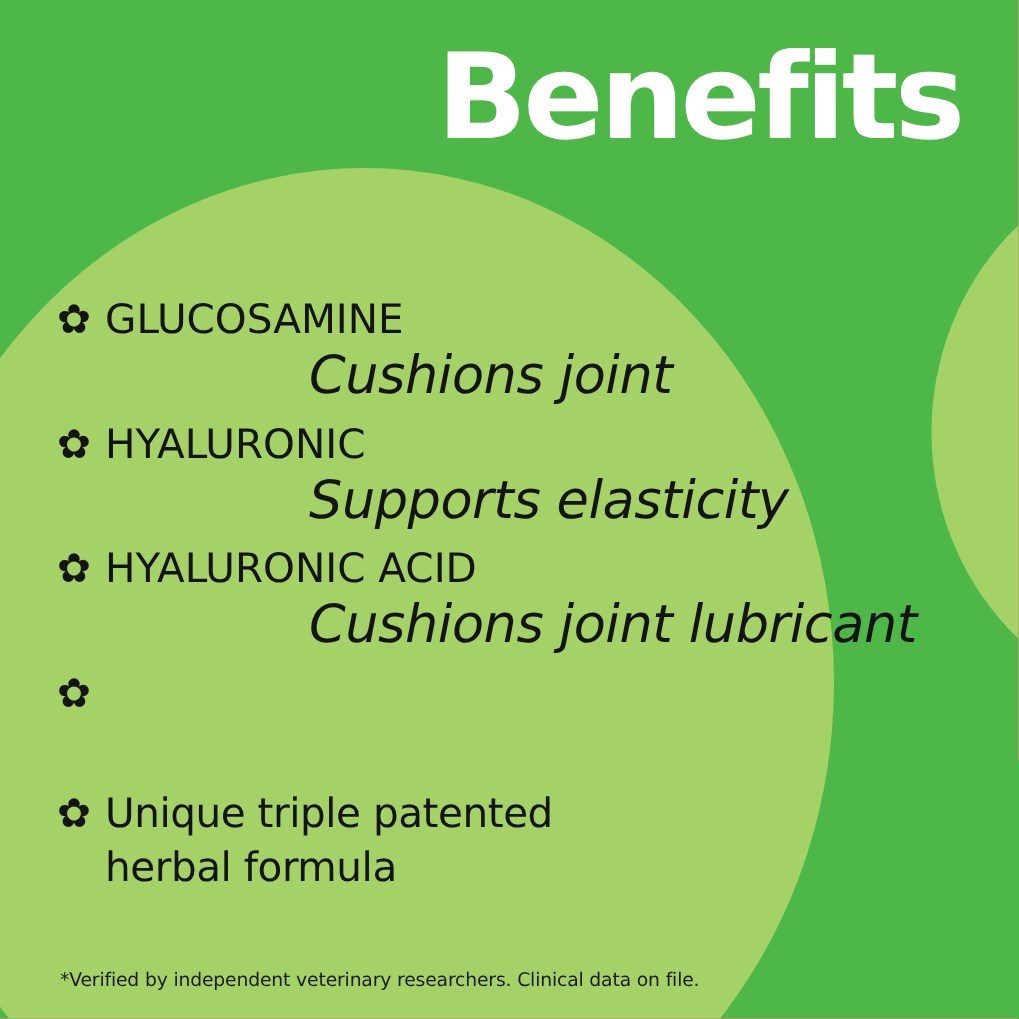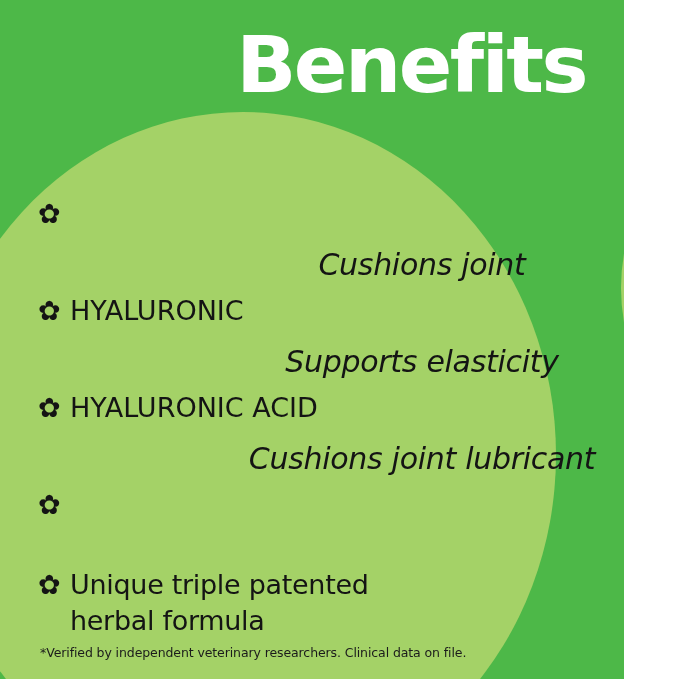--- a/index.html
+++ b/index.html
@@ -2,21 +2,21 @@
 <html><head>
 <meta charset="utf-8">
 <style>
   * { margin:0; padding:0; box-sizing:border-box; }
   html, body {
     width:679px; height:679px;
     font-family:"DejaVu Sans", sans-serif;
   }
   #poster {
     position:relative;
-    width:624px; height:679px;
+    width:679px; height:679px;
     overflow:hidden;
     background:#ef4444;
   }
   
   .bg-svg {
     position:absolute;
     inset:0;
     width:679px; height:679px;
     display:block;
   }
@@ -62,28 +62,27 @@
     font-family:"DejaVu Sans", sans-serif;
     font-size:27px;
     line-height:36px;
     letter-spacing:-0.3px;
     white-space:pre-line;
     color:#141414;
   }
   .label.upper { letter-spacing:0px; }
   .sub {
     margin-left:168px;
-    margin-top:15px;
+    margin-top:1px;
     font-family:"DejaVu Sans", sans-serif;
     font-style:italic;
-    font-size:30px;
+    font-size:35px;
     line-height:36px;
     letter-spacing:-0.3px;
     color:#141414;
-    text-align:center;
   }
   
   .row.r0 { margin-top:0;  }
   .row.r1 { margin-top:10px; }
   .row.r2 { margin-top:10px; }
   .row.r3 { margin-top:10px; }
   .row.r4 { margin-top:44px; }
   
   .footnote {
     position:absolute;
@@ -109,20 +108,21 @@
     <ellipse cx="793" cy="288" rx="172" ry="184" fill="#a4d267"></ellipse>
   </svg>
 
   <div class="title">Benefits</div>
 
   <div class="list">
 
     <div class="row r0">
       <div class="row-main">
         <span class="bullet">✿</span>
+        <span class="label upper">GLUCOSAMINE</span>
       </div>
       <div class="sub">Cushions joint</div>
     </div>
 
     <div class="row r1">
       <div class="row-main">
         <span class="bullet">✿</span>
         <span class="label upper">HYALURONIC</span>
       </div>
       <div class="sub">Supports elasticity</div>

